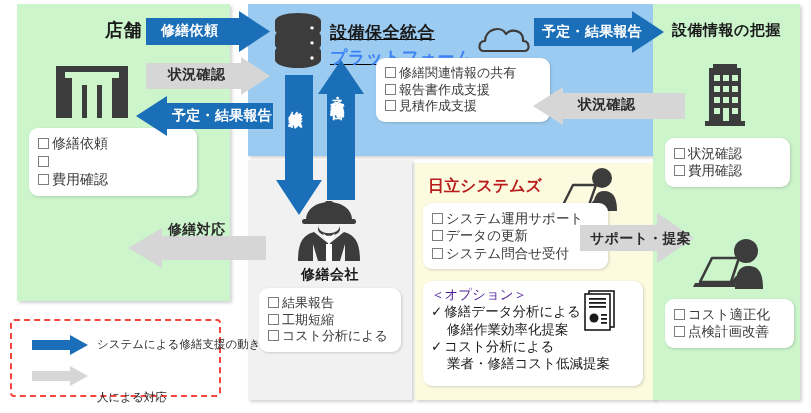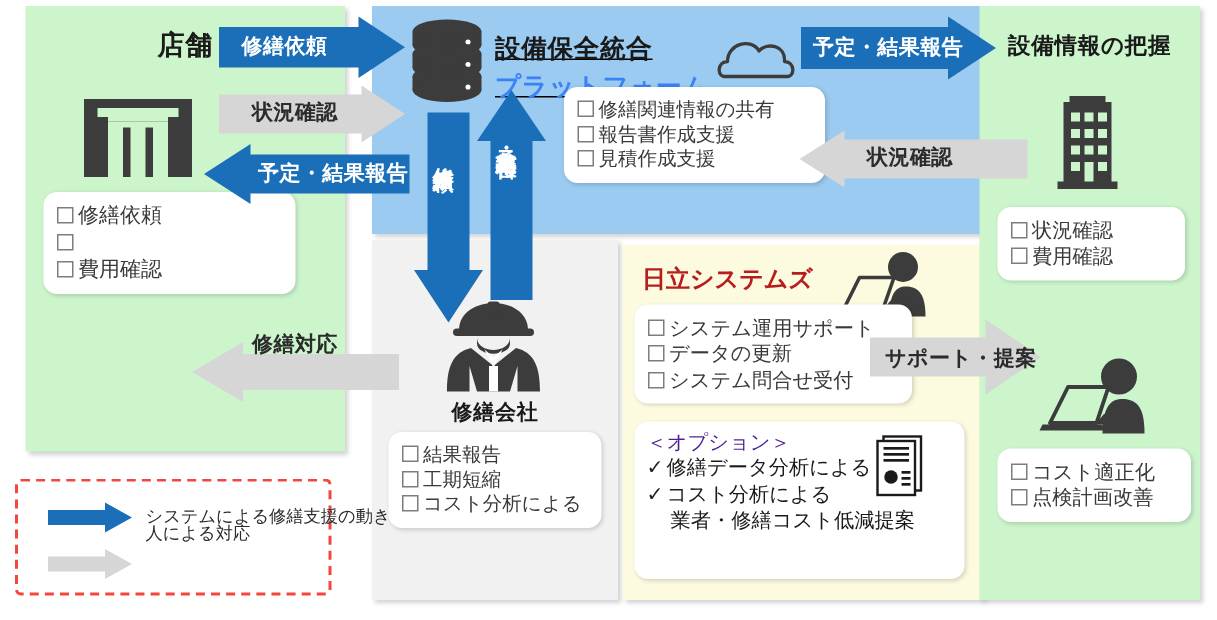--- a/index.html
+++ b/index.html
@@ -179,20 +179,21 @@
 
   <div class="abs note" style="left:423px;top:203px;width:185px;font-size:13.5px;">
     <span class="ln"><span class="cb"></span><span>システム運用サポート</span></span>
     <span class="ln"><span class="cb"></span><span>データの更新</span></span>
     <span class="ln"><span class="cb"></span><span>システム問合せ受付</span></span>
   </div>
 
   <div class="abs note" style="left:423px;top:281px;width:220px;height:105px;font-size:13.5px;padding:5px 8px;">
     <span class="ln" style="color:#4c1d95;">＜オプション＞</span>
     <span class="ln" style="color:#1a1a1a;"><span class="ck">✓</span><span>修繕データ分析による</span></span>
+    <span class="ln" style="color:#1a1a1a;padding-left:16px;">修繕作業効率化提案</span>
     <span class="ln" style="color:#1a1a1a;"><span class="ck">✓</span><span>コスト分析による</span></span>
     <span class="ln" style="color:#1a1a1a;padding-left:16px;">業者・修繕コスト低減提案</span>
   </div>
 
   <div class="abs" style="left:582px;top:288px;width:36px;height:44px;">
     <svg width="36" height="44" viewBox="0 0 36 44">
       <rect x="7" y="3" width="25" height="36" fill="#ffffff" stroke="#1a1a1a" stroke-width="1.6"></rect>
       <rect x="3" y="6" width="25" height="36" fill="#ffffff" stroke="#1a1a1a" stroke-width="1.6"></rect>
       <rect x="7" y="10" width="17" height="1.8" fill="#1a1a1a"></rect>
       <rect x="7" y="14" width="17" height="1.8" fill="#1a1a1a"></rect>
@@ -318,15 +319,15 @@
       <path d="M0 5 L38 5 L38 0 L56 10 L38 20 L38 15 L0 15 Z" fill="#1b6fb8"></path>
     </svg>
   </div>
   <div class="abs legend-txt" style="left:97px;top:337px;font-size:11.5px;">システムによる修繕支援の動き</div>
 
   <div class="abs" style="left:32px;top:366px;width:56px;height:20px;">
     <svg width="56" height="20" viewBox="0 0 56 20">
       <path d="M0 5 L38 5 L38 0 L56 10 L38 20 L38 15 L0 15 Z" fill="#d6d6d6"></path>
     </svg>
   </div>
-  <div class="abs legend-txt" style="left:97px;top:348px;font-size:11.5px;">人による対応</div>
+  <div class="abs legend-txt" style="left:97px;top:390px;font-size:11.5px;">人による対応</div>
 
 </div>
 
 </body></html>

